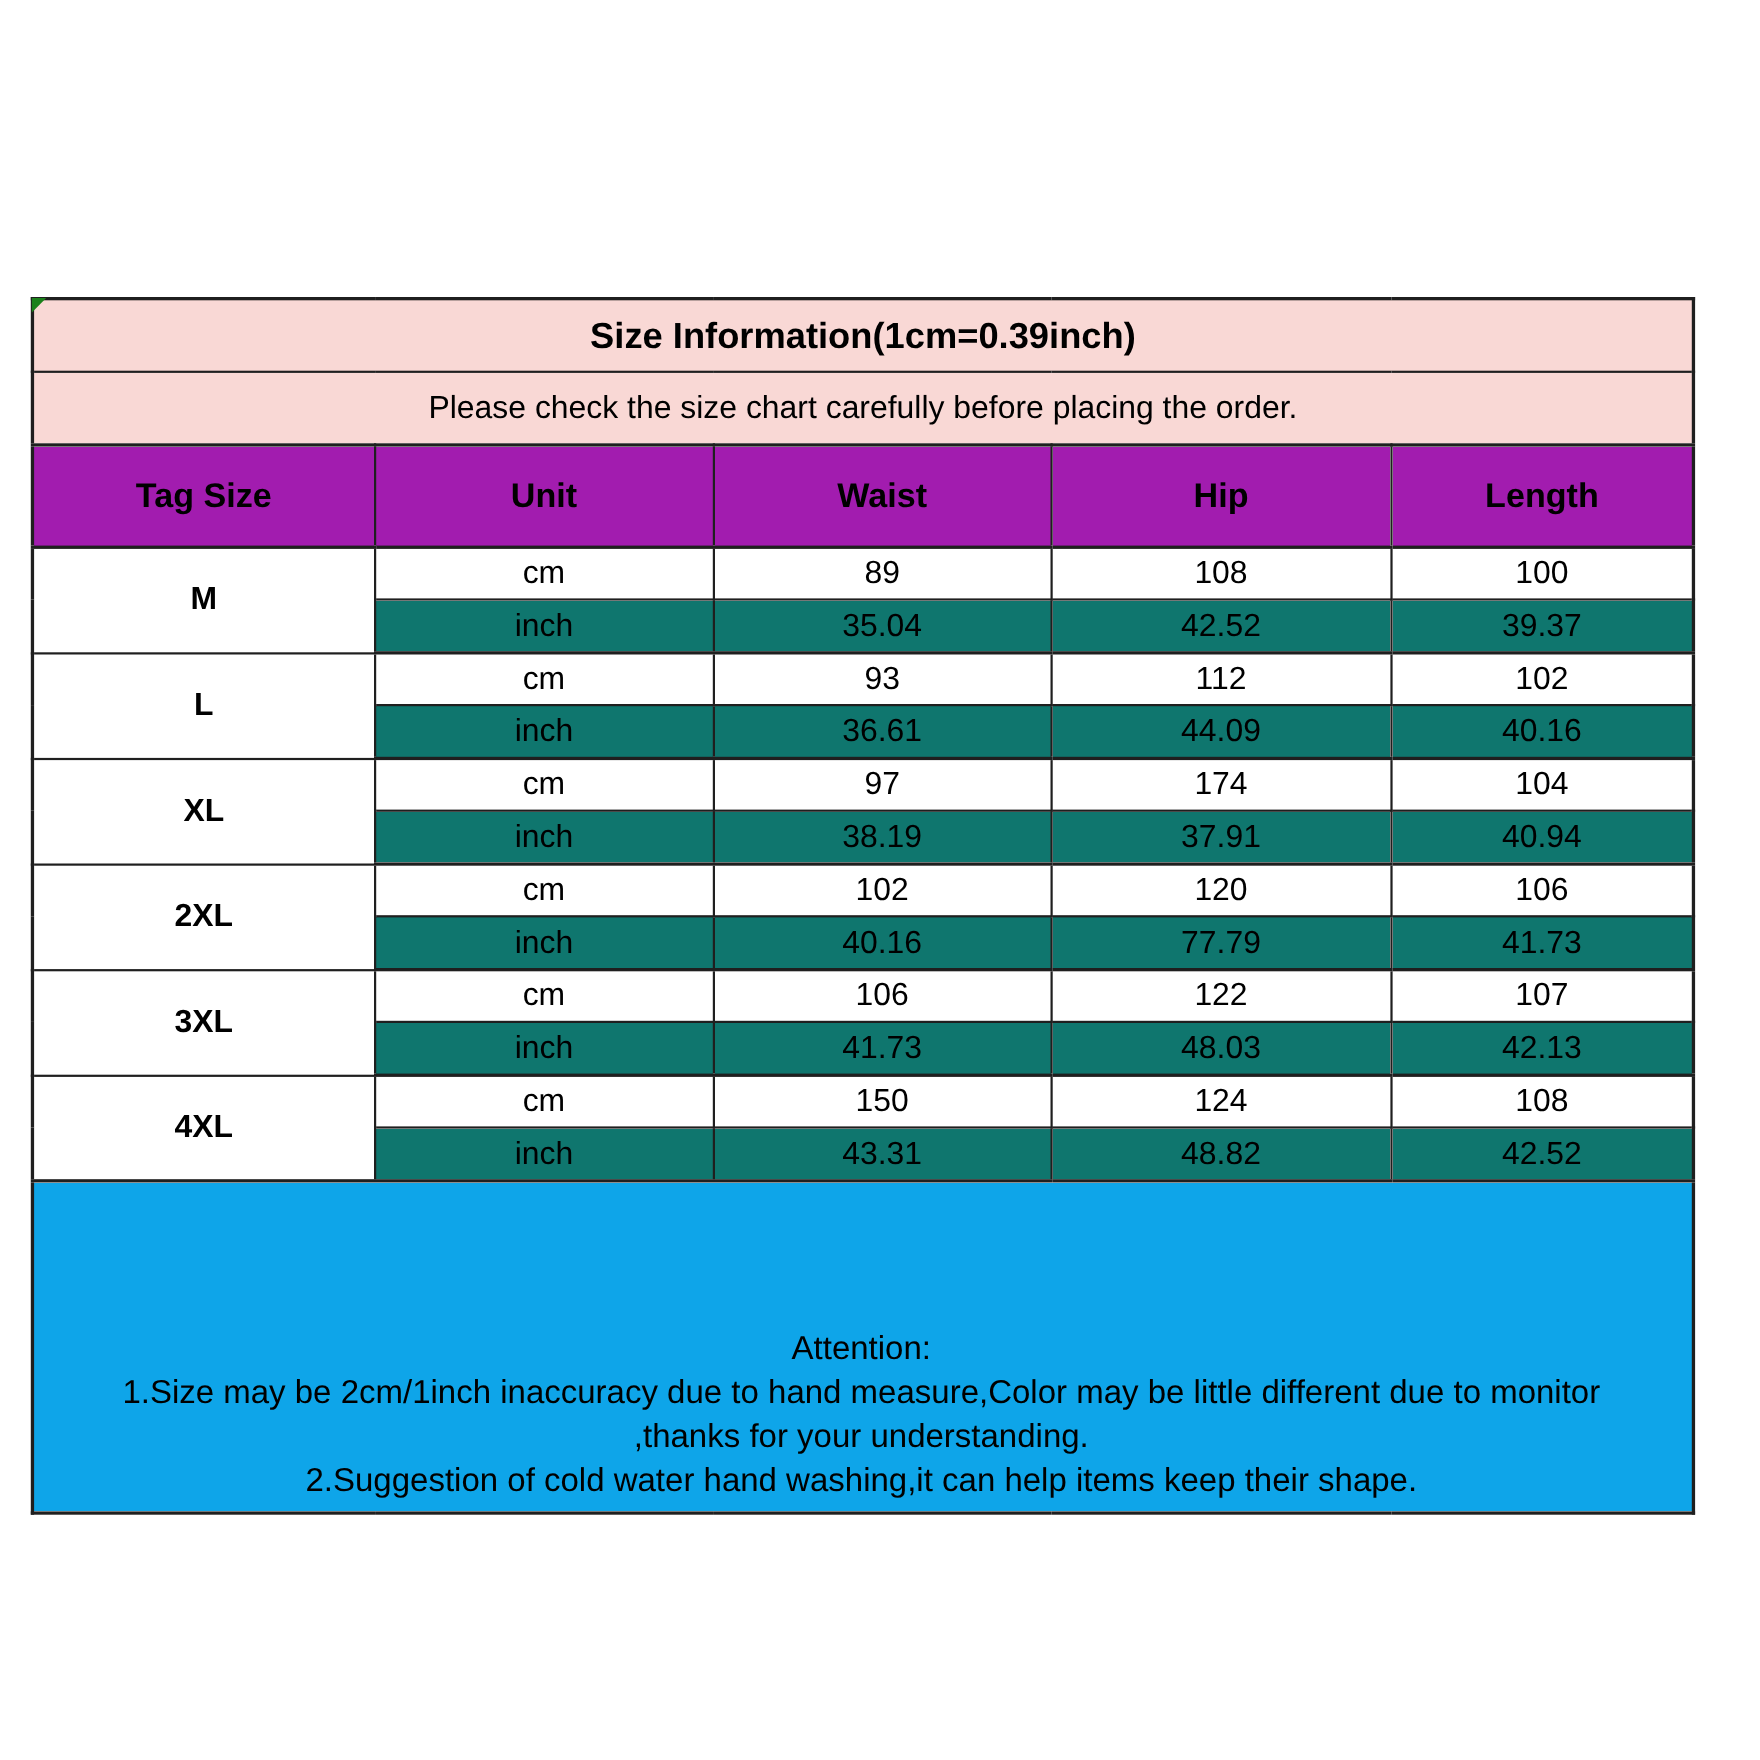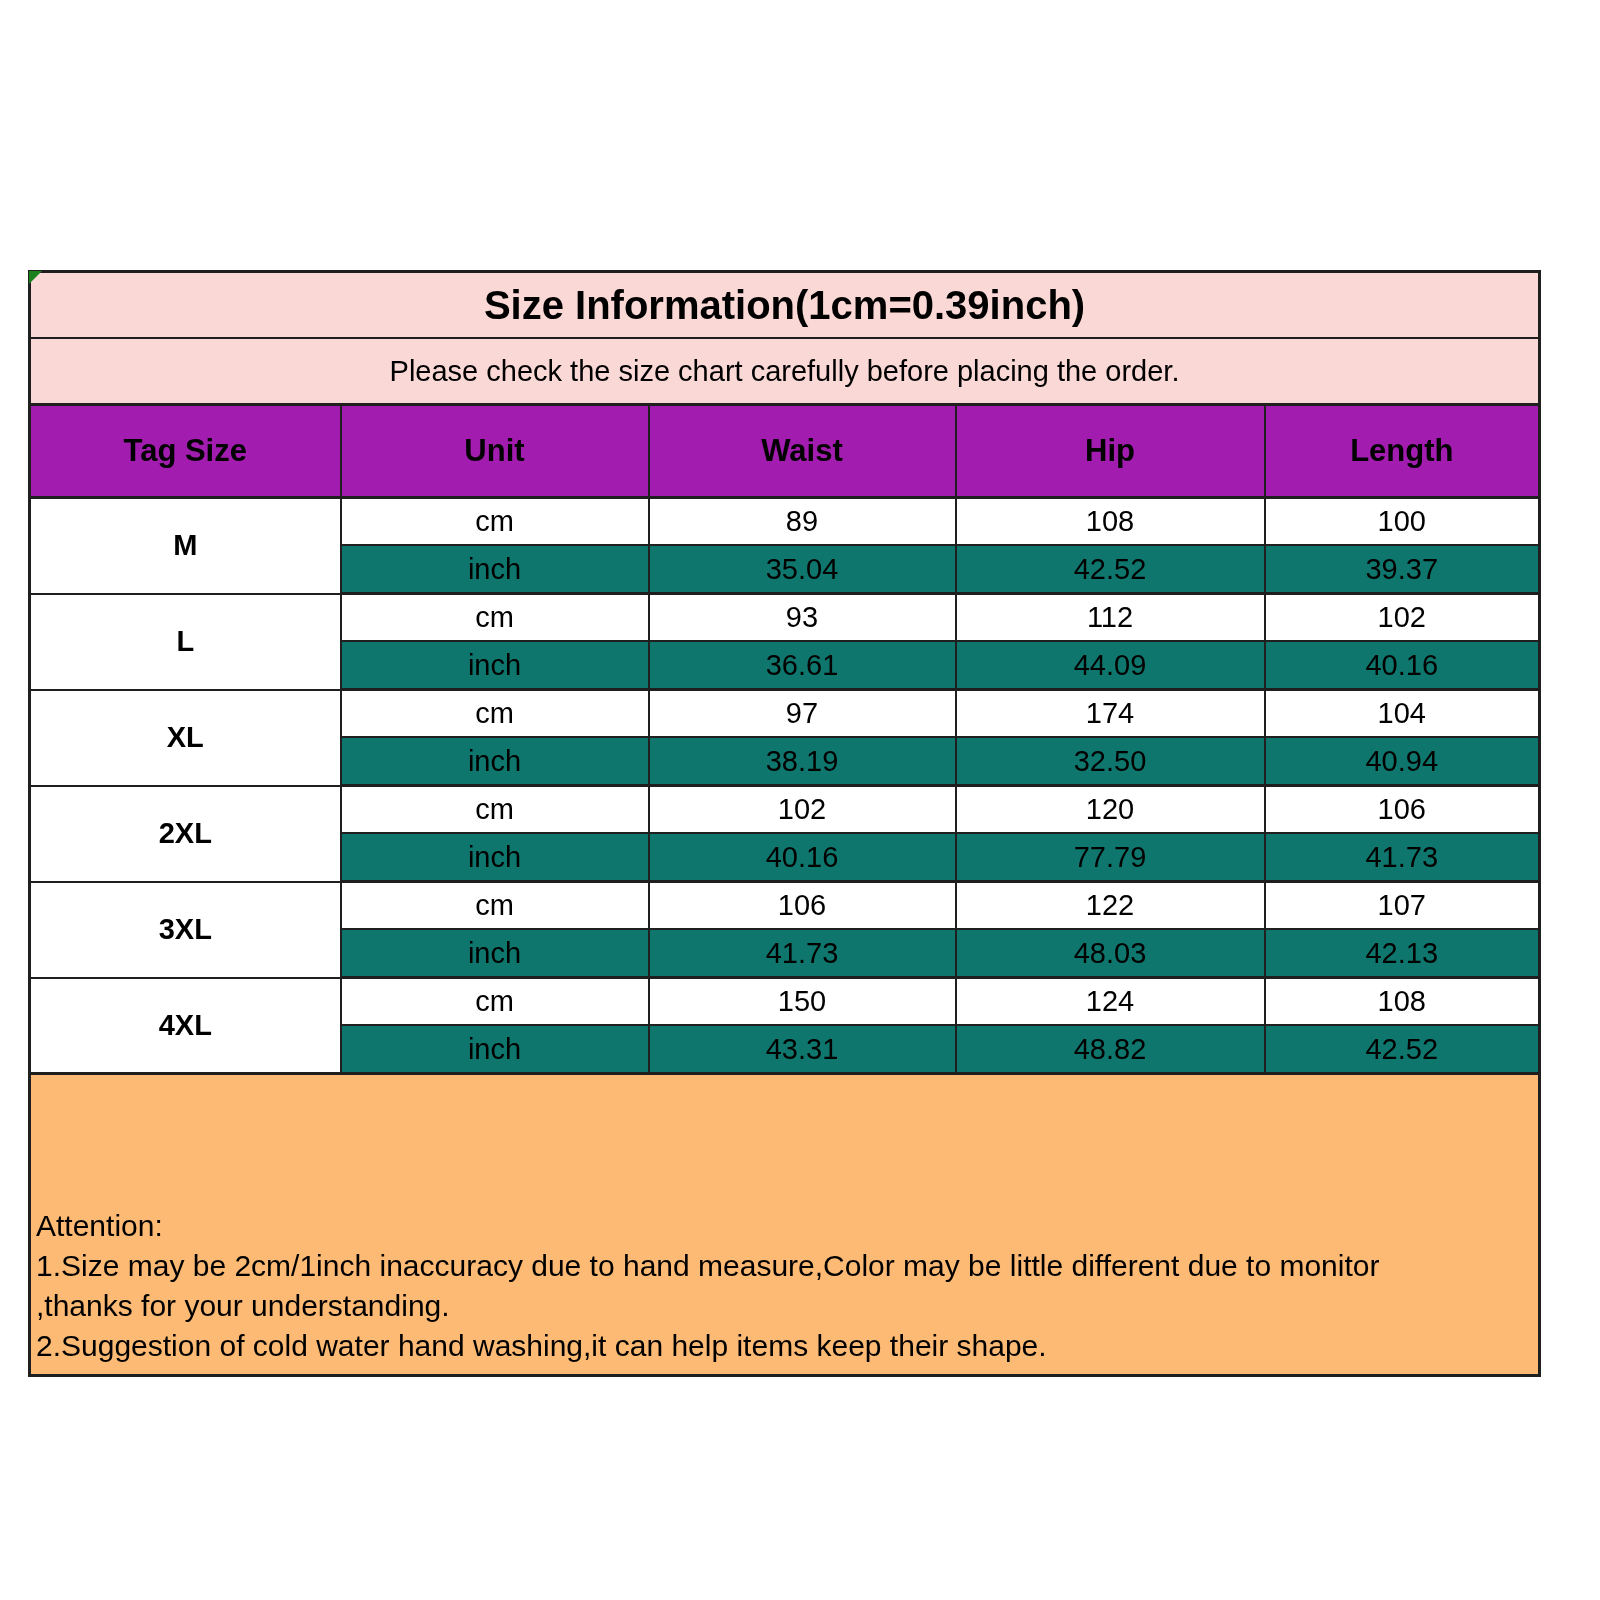--- a/index.html
+++ b/index.html
@@ -47,21 +47,21 @@
   }
   col.c-tag    { width: 311px; }
   col.c-unit   { width: 308px; }
   col.c-waist  { width: 307px; }
   col.c-hip    { width: 309px; }
   col.c-length { width: 275px; }
 
   tr.r-title td {
     height: 64px;
     background: #f9d8d5;
-    font-size: 40px;
+    font-size: 33px;
     font-weight: bold;
     border-bottom: 2px solid #1f1f1f;
   }
   tr.r-subtitle td {
     height: 64px;
     background: #f9d8d5;
     font-size: 29px;
     border-bottom: 3px solid #1f1f1f;
   }
   tr.r-head th {
@@ -73,23 +73,23 @@
   }
   tr.r-cm td { height: 45px; background: #ffffff; font-size: 29px; }
   tr.r-inch td { height: 46px; background: #0f766e; font-size: 29px; border-bottom: 3px solid #1f1f1f; }
   td.tag {
     background: #ffffff !important;
     font-size: 34px;
     font-weight: bold;
   }
   tr.r-attention td {
     height: 291px;
-    background: #fdba74;
+    background: #0ea5e9;
     border-top: 3px solid #1f1f1f;
-    text-align: left;
+    text-align: center;
     vertical-align: bottom;
     padding: 0 8px 8px 5px;
   }
   .att-line {
     font-size: 30px;
     line-height: 40px;
     white-space: nowrap;
   }
 </style>
 </head>
@@ -155,21 +155,21 @@
       <tr class="r-cm">
         <td rowspan="2" class="tag">XL</td>
         <td>cm</td>
         <td>97</td>
         <td>174</td>
         <td>104</td>
       </tr>
       <tr class="r-inch">
         <td>inch</td>
         <td>38.19</td>
-        <td>32.50</td>
+        <td>37.91</td>
         <td>40.94</td>
       </tr>
 
       <tr class="r-cm">
         <td rowspan="2" class="tag">2XL</td>
         <td>cm</td>
         <td>102</td>
         <td>120</td>
         <td>106</td>
       </tr>

